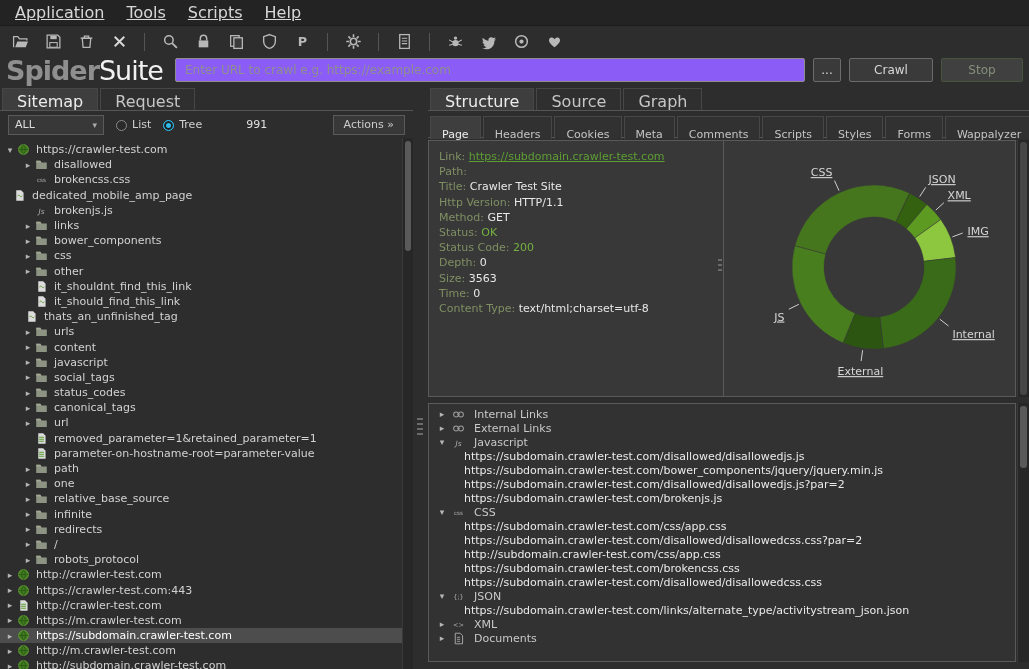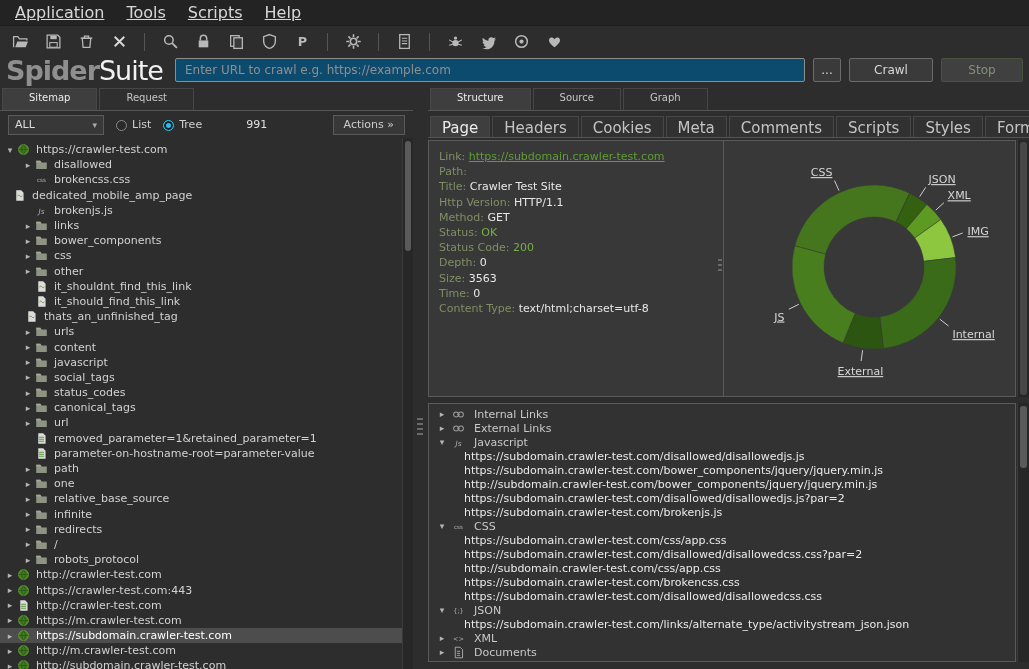--- a/index.html
+++ b/index.html
@@ -17,37 +17,37 @@
     align-items:center; padding-left:8px; gap:9px; }
   .tool-btn { width:24px; height:24px; display:flex; align-items:center; justify-content:center; }
   .tool-btn svg { width:17px; height:17px; display:block; }
   .tb-sep { width:1px; height:18px; background:#555; margin:0 4px; }
   
   .header-row { position:absolute; top:54px; left:0; right:0; height:32px; display:flex;
     align-items:center; padding:0 6px 0 6px; gap:8px; }
   .logo { white-space:nowrap; line-height:1; margin-right:4px; }
   .logo-a { font-size:27px; font-weight:bold; color:#8f8f8f; letter-spacing:-1px; }
   .logo-b { font-size:27px; font-weight:normal; color:#f2f2f2; letter-spacing:-1px; }
-  .url-input { flex:1; height:24px; background:#0c4a6e; border:1px solid #8d8d8d;
+  .url-input { flex:1; height:24px; background:#8b5cf6; border:1px solid #8d8d8d;
     border-radius:2px; color:#dddddd; padding:0 9px; font-size:12px; outline:none;
     font-family:"DejaVu Sans",sans-serif; }
   .url-input::placeholder { color:#8f8f8f; }
   .btn { height:24px; background:#3a3a3a; border:1px solid #6b6b6b; color:#d8d8d8;
     font-size:12px; border-radius:2px; font-family:"DejaVu Sans",sans-serif; cursor:default; }
   .btn-more { width:28px; }
   .btn-crawl { width:84px; }
   .btn-stop { width:82px; background:#404040; color:#85907c; border-color:#49543c; }
   
   .tab-row { display:flex; height:23px; border-bottom:1px solid #555; padding-left:2px; gap:2px; }
-  .tab { padding:3px 26px; font-size:10px; background:#2f2f2f; border:1px solid #474747;
+  .tab { padding:3px 14px; font-size:16px; background:#2f2f2f; border:1px solid #474747;
     border-bottom:none; color:#c6c6c6; white-space:nowrap; }
   .tab.active { background:#3e3e3e; color:#ececec; }
   .subtab-row { display:flex; height:22px; border-bottom:1px solid #555; padding-left:2px;
     gap:2px; margin-top:5px; }
-  .subtab { padding:2px 11px; font-size:15px; background:#313131; border:1px solid #474747;
+  .subtab { padding:11px 11px; font-size:11px; background:#313131; border:1px solid #474747;
     border-bottom:none; color:#c4c4c4; white-space:nowrap; }
   .subtab.active { background:#3e3e3e; color:#ececec; }
   
   .left-panel { position:absolute; top:88px; left:0; width:413px; bottom:0;
     display:flex; flex-direction:column; }
   .filter-row { height:27px; display:flex; align-items:center; gap:12px; padding:0 8px;
     flex:none; }
   .dropdown { width:96px; height:20px; background:#383838; border:1px solid #5a5a5a;
     font-size:11px; display:flex; align-items:center; justify-content:space-between;
     padding:0 6px; color:#dcdcdc; }
@@ -695,21 +695,20 @@
         <span class="arrow">▾</span>
         <span class="ticon">
           <svg viewBox="0 0 16 16" xmlns="http://www.w3.org/2000/svg">
             <text x="8" y="12" font-size="9" font-style="italic" fill="#b0b0b0" text-anchor="middle">Js</text>
           </svg>
         </span>
         <span>Javascript</span>
       </div>
       <div class="link-url-row">https://subdomain.crawler-test.com/disallowed/disallowedjs.js</div>
       <div class="link-url-row">https://subdomain.crawler-test.com/bower_components/jquery/jquery.min.js</div>
-      <div class="link-url-row">http://subdomain.crawler-test.com/bower_components/jquery/jquery.min.js</div>
       <div class="link-url-row">https://subdomain.crawler-test.com/disallowed/disallowedjs.js?par=2</div>
       <div class="link-url-row">https://subdomain.crawler-test.com/brokenjs.js</div>
       <div class="link-group-row">
         <span class="arrow">▾</span>
         <span class="ticon">
           <svg viewBox="0 0 16 16" xmlns="http://www.w3.org/2000/svg">
             <text x="8" y="11" font-size="7" fill="#b0b0b0" text-anchor="middle">css</text>
           </svg>
         </span>
         <span>CSS</span>

